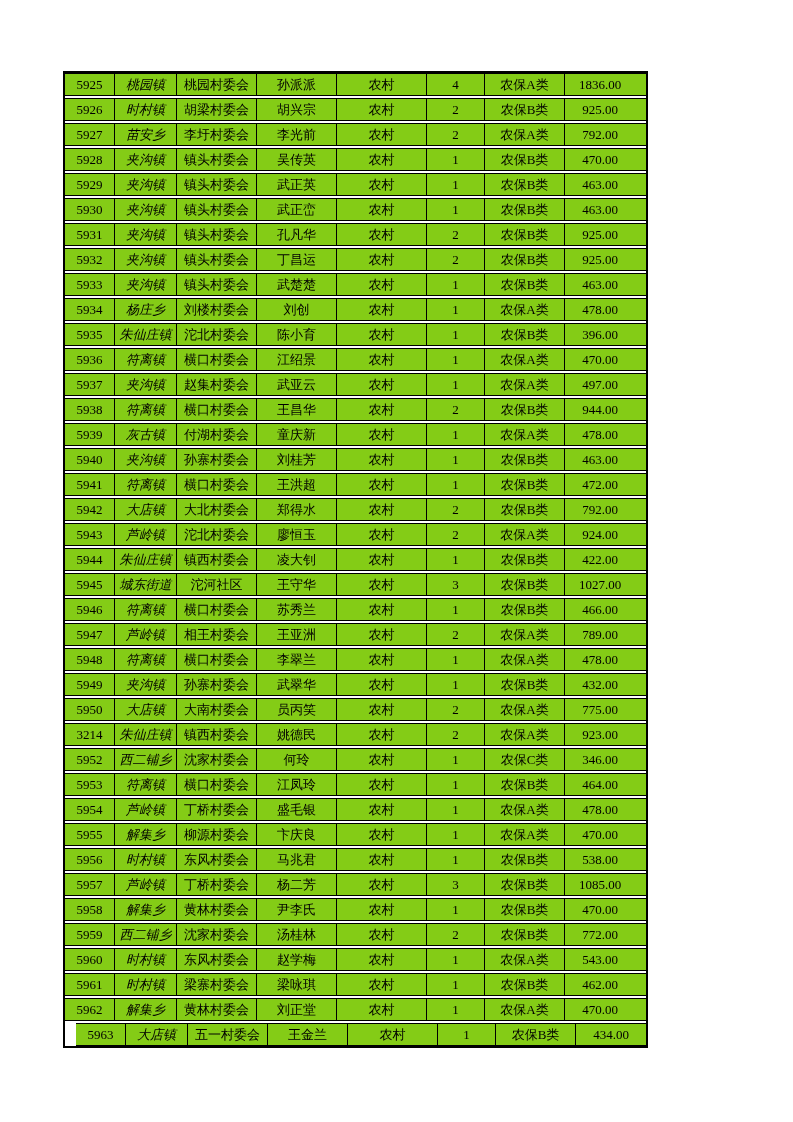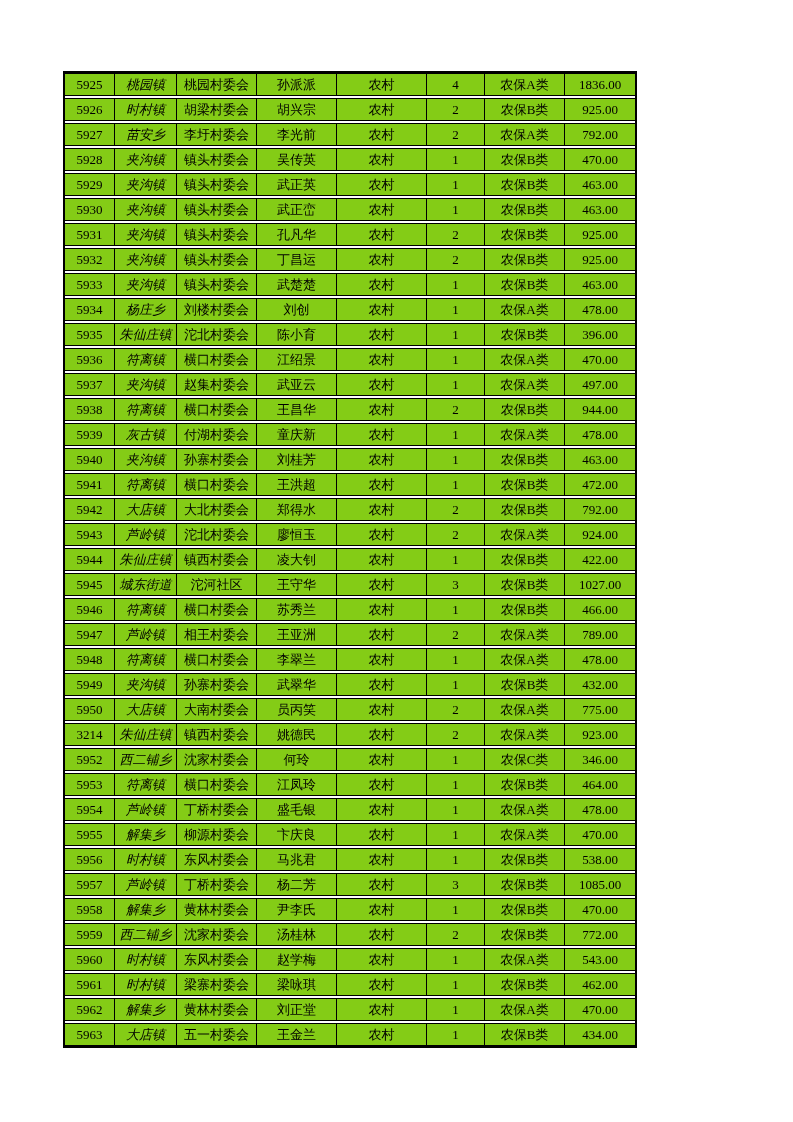--- a/index.html
+++ b/index.html
@@ -30,20 +30,21 @@
     display: flex;
     height: 23px;
     box-sizing: border-box;
     border-top: 1px solid #000000;
     border-bottom: 1px solid #000000;
     margin-bottom: 2px;
     background: #84cc16;
   }
   .row:last-child {
     margin-bottom: 0;
+    margin-left: 11px;
   }
   .cell {
     display: flex;
     align-items: center;
     justify-content: center;
     box-sizing: border-box;
     border-right: 1px solid #000000;
     font-size: 13px;
     line-height: 21px;
     white-space: nowrap;

